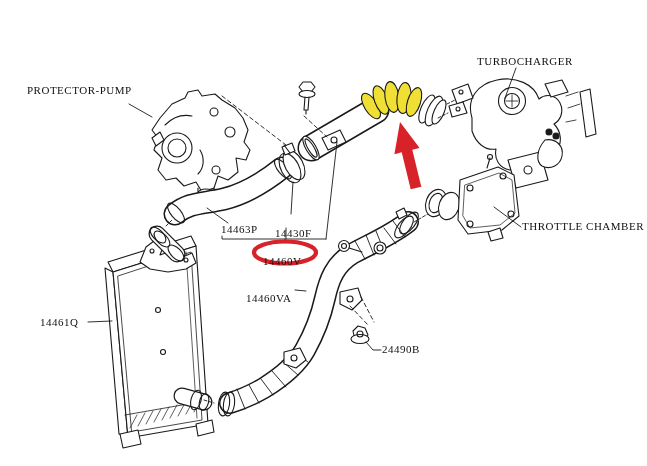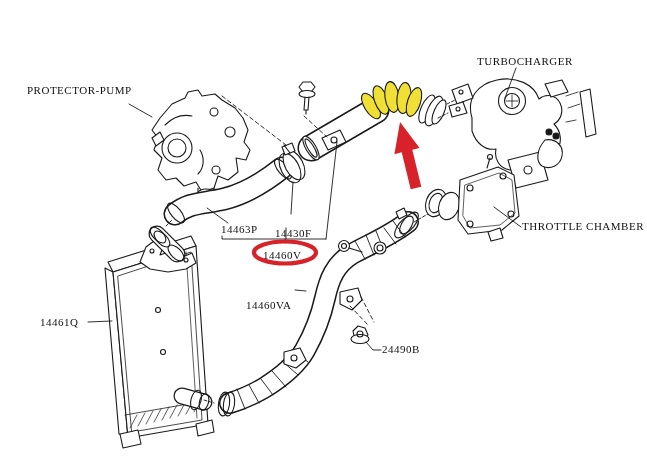--- a/index.html
+++ b/index.html
@@ -200,20 +200,20 @@
   </div>
 
   <div class="lbl" style="left:477px;top:56px;">TURBOCHARGER</div>
 
   <div class="lbl" style="left:522px;top:221px;text-align:right;">THROTTLE CHAMBER</div>
 
   <div class="lbl" style="left:221px;top:224px;text-align:right;">14463P</div>
 
   <div class="lbl" style="left:275px;top:215px;margin-top:13px;">14430F</div>
 
-  <div class="lbl" style="left:263px;top:250px;">14460V</div>
-
-  <div class="lbl" style="left:246px;top:300px;text-align:right;">14460VA</div>
+  <div class="lbl" style="left:263px;top:256px;">14460V</div>
+
+  <div class="lbl" style="left:246px;top:293px;text-align:right;">14460VA</div>
 
   <div class="lbl" style="left:40px;top:317px;">14461Q</div>
 
   <div class="lbl" style="left:382px;top:344px;">24490B</div>
 </div>
 
 </body></html>

